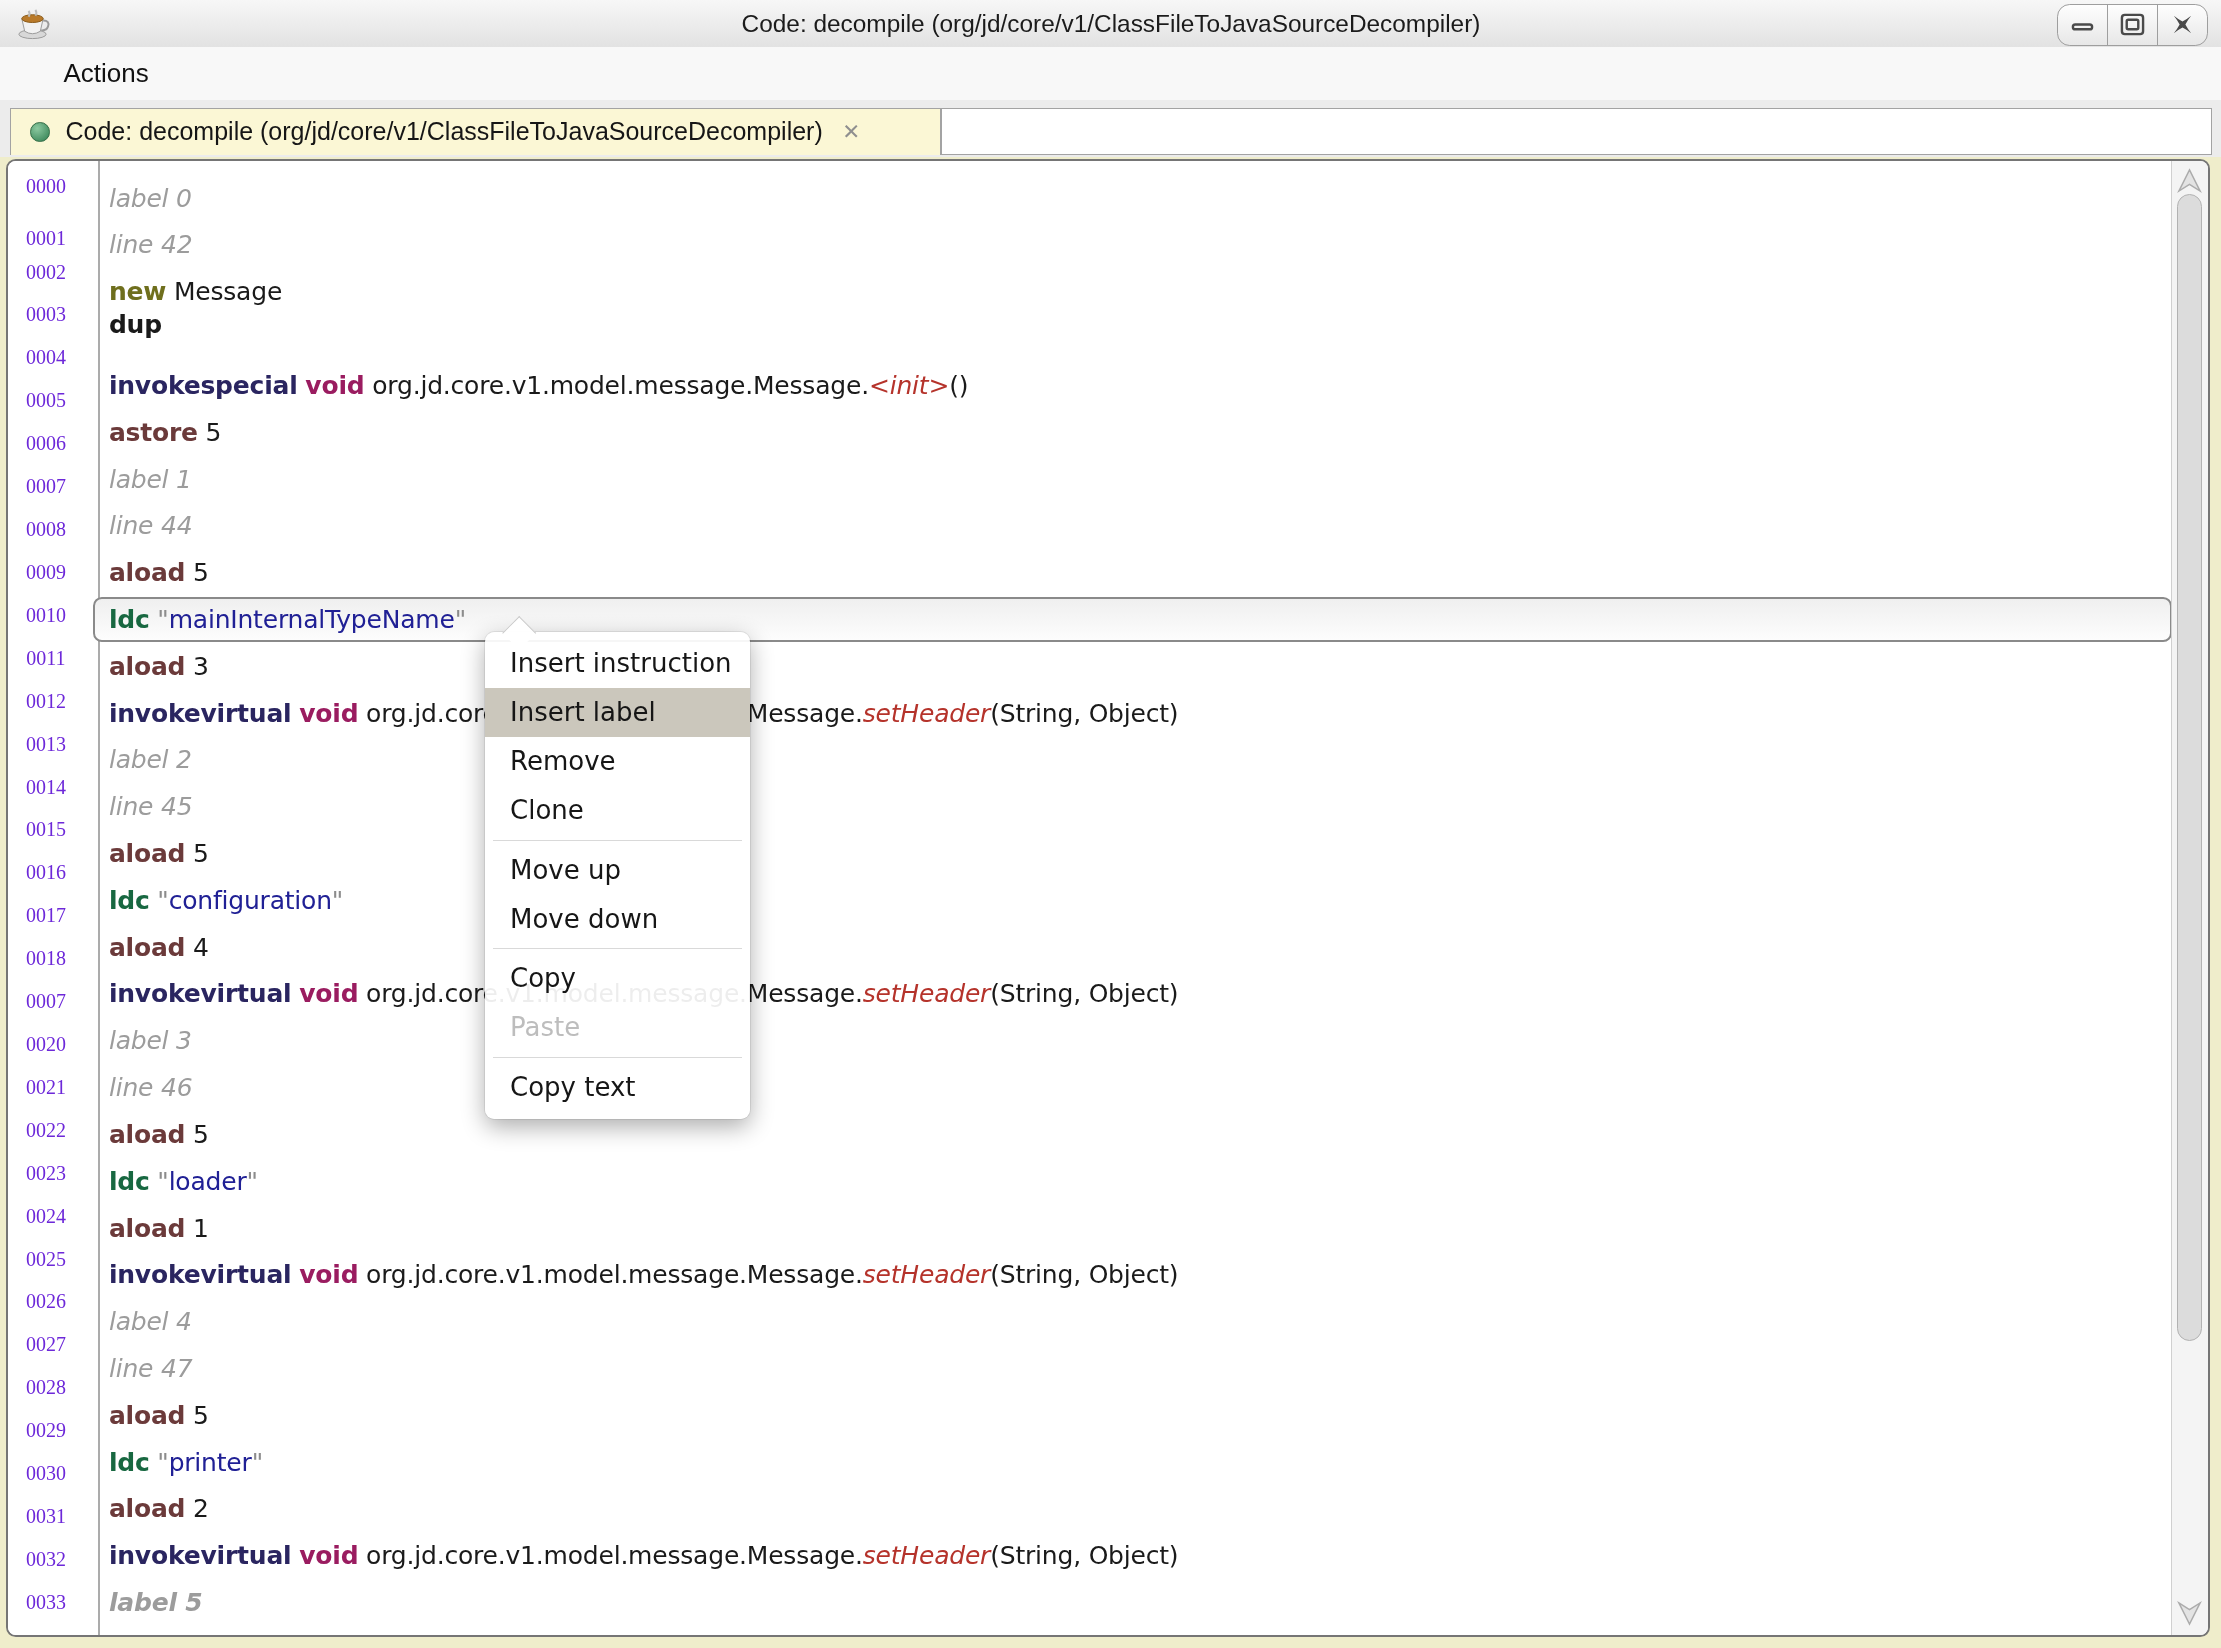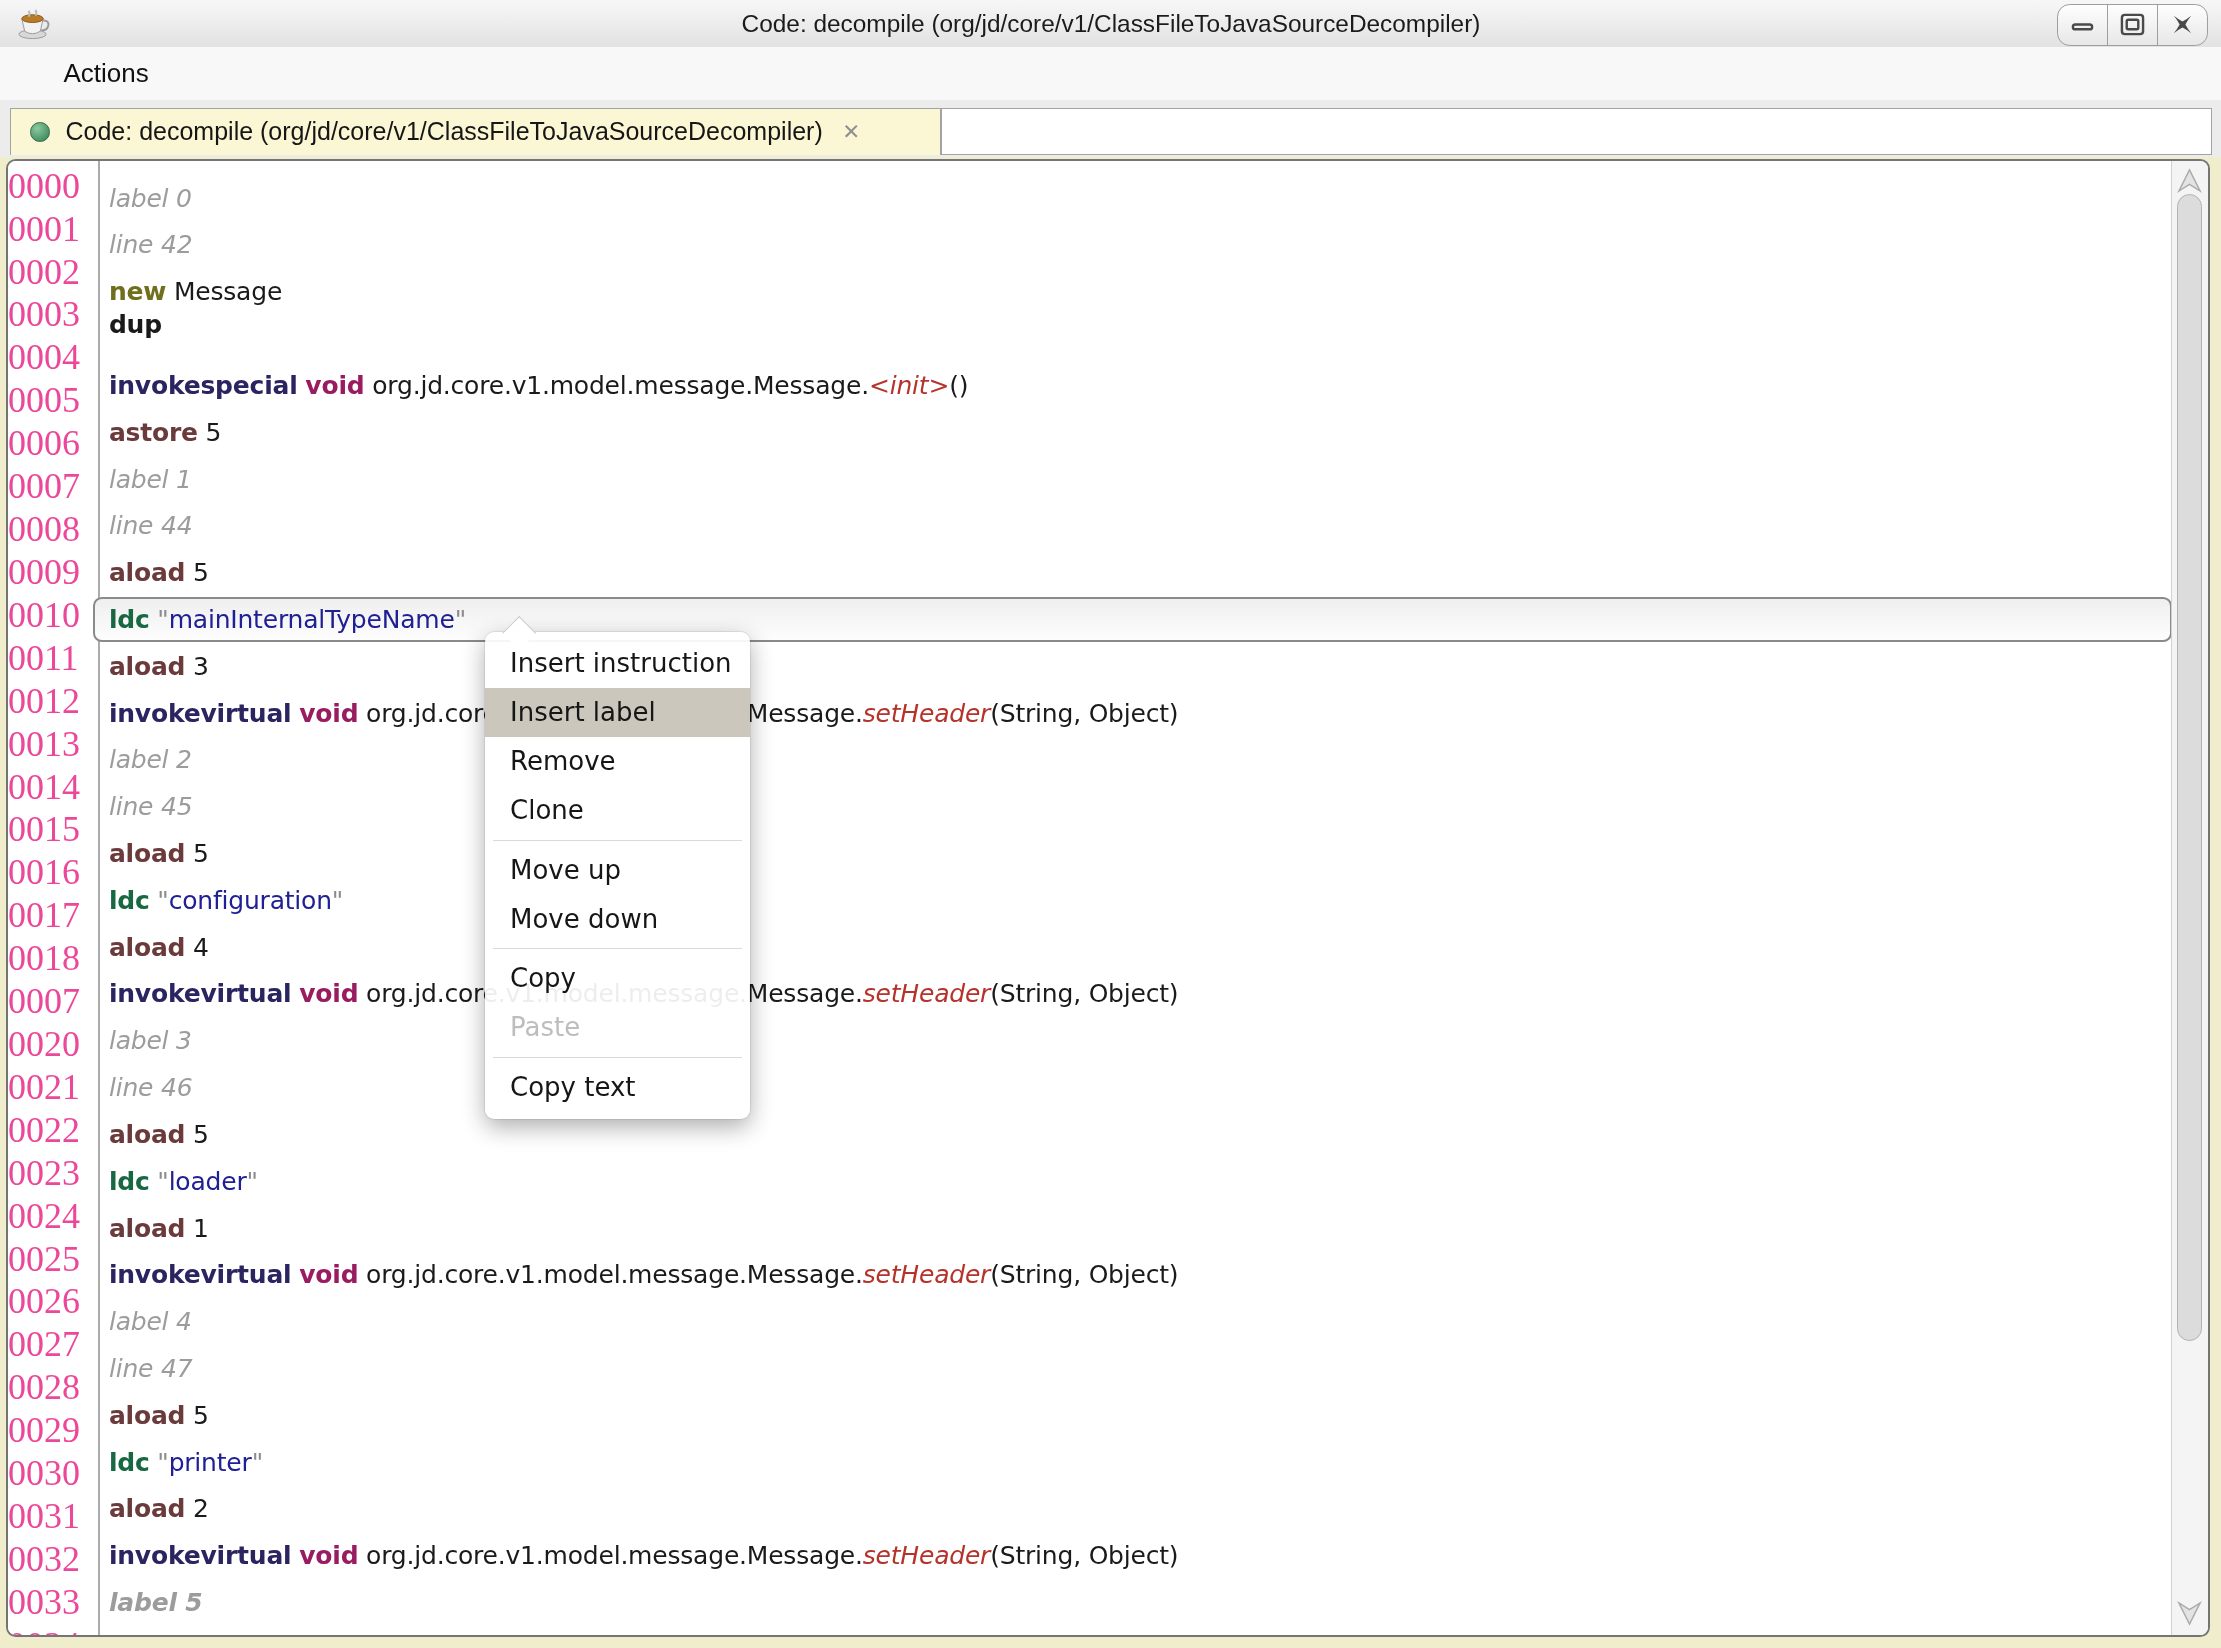--- a/index.html
+++ b/index.html
@@ -37,22 +37,22 @@
   .tab-filler{position:absolute;left:941px;top:7.8px;height:47px;box-sizing:border-box;
     width:1271px;background:#ffffff;border:1px solid #a3a3a3;border-left:1px solid #a3a3a3;}
 
   
   .panel{position:absolute;left:0;top:157px;width:2222px;height:1491px;
     background:var(--c-panel-bg,#efedcb);}
   .scrollpane{position:absolute;left:5.9px;top:2px;width:2204px;height:1478px;box-sizing:border-box;
     background:#fff;border:2px solid #757575;border-radius:9.8px;overflow:hidden;}
 
   .gutter{position:absolute;left:0;top:0;bottom:0;width:90px;background:#fff;}
-  .gutter-num{position:absolute;left:0;width:76px;text-align:left;
-    font-family:"Liberation Serif", serif;font-size:36px;line-height:31px;color:#ec4899;
+  .gutter-num{position:absolute;left:0;width:76px;text-align:center;
+    font-family:"Liberation Serif", serif;font-size:20px;line-height:31px;color:#6d28d9;
     white-space:pre;}
   .gutter-sep{position:absolute;left:90px;top:0;bottom:0;width:2px;background:#ababab;}
 
   .code-area{position:absolute;left:101px;top:0;right:39px;bottom:0;}
   .code-row{position:absolute;left:0;width:2058px;height:47px;line-height:47px;
     font-family:"DejaVu Sans", sans-serif;font-size:25px;letter-spacing:-0.2px;white-space:pre;}
   .selected-row-box{position:absolute;left:86px;width:2079px;height:45px;box-sizing:border-box;
     border:2px solid #8a8a8a;border-radius:8.8px;
     background:linear-gradient(#efefef,#fdfdfd);}
 
@@ -134,21 +134,21 @@
       <span class="tab-label">Code: decompile (org/jd/core/v1/ClassFileToJavaSourceDecompiler)</span>
       <span class="tab-close">✕</span>
     </div>
     <div class="tab-filler"></div>
   </div>
 
   <div class="panel">
     <div class="scrollpane">
       <div class="gutter">
           <div class="gutter-num" style="top: 9.8px;">0000</div>
-          <div class="gutter-num" style="top: 53px;">0001</div>
+          <div class="gutter-num" style="top: 62px;">0001</div>
           <div class="gutter-num" style="top: 96px;">0002</div>
           <div class="gutter-num" style="top: 138px;">0003</div>
           <div class="gutter-num" style="top: 181px;">0004</div>
           <div class="gutter-num" style="top: 224px;">0005</div>
           <div class="gutter-num" style="top: 267px;">0006</div>
           <div class="gutter-num" style="top: 310px;">0007</div>
           <div class="gutter-num" style="top: 353px;">0008</div>
           <div class="gutter-num" style="top: 396px;">0009</div>
           <div class="gutter-num" style="top: 439px;">0010</div>
           <div class="gutter-num" style="top: 482px;">0011</div>

